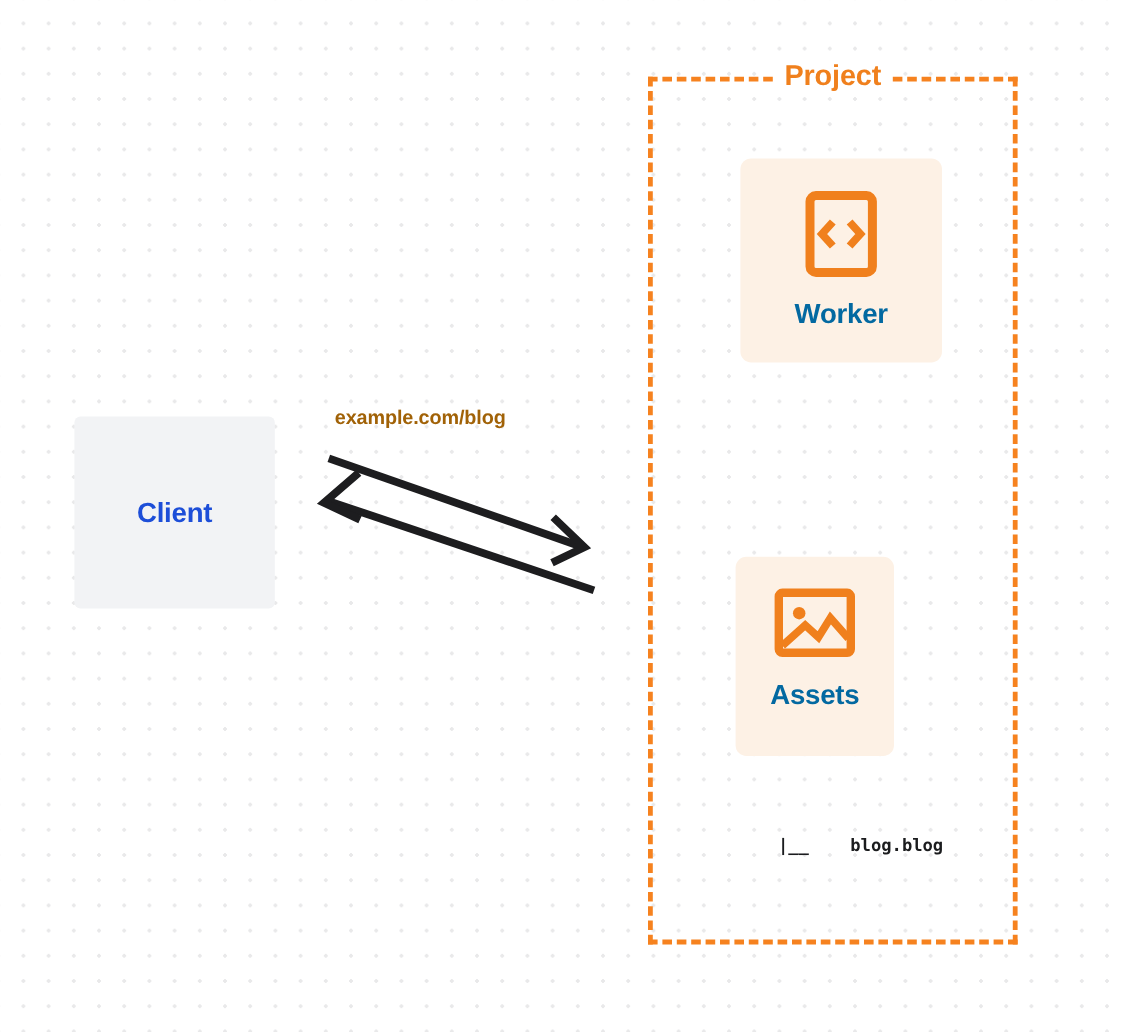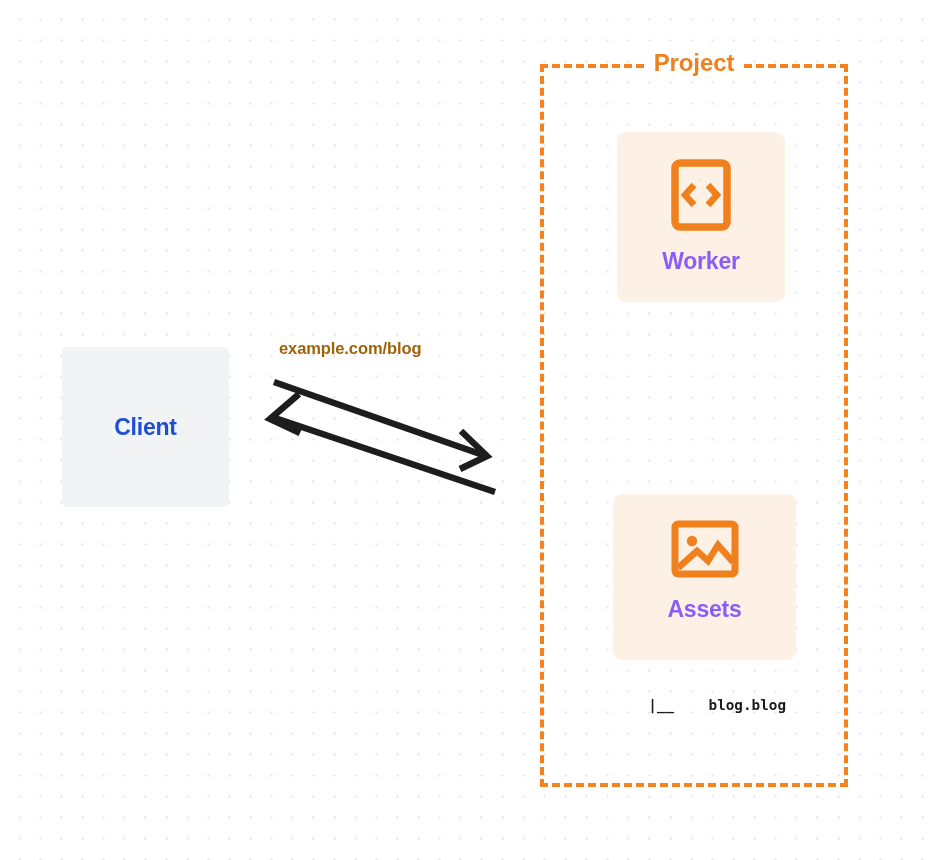--- a/index.html
+++ b/index.html
@@ -101,29 +101,29 @@
   }
   #worker-card {
     left: 73px;
     top: 64px;
     width: 168px;
     height: 170px;
     padding-top: 26px;
   }
   #assets-card {
     left: 69px;
-    top: 426px;
-    width: 183px;
+    top: 396px;
+    width: 132px;
     height: 166px;
     padding-top: 24px;
   }
   .service-card .card-label {
     font-size: 23px;
     font-weight: 700;
-    color: #8b5cf6;
+    color: #0369a1;
     letter-spacing: -0.2px;
     margin-top: 16px;
   }
   .card-icon { display: block; }
 
   
   #file-tree {
     position: absolute;
     left: 30px;
     top: 585px;

